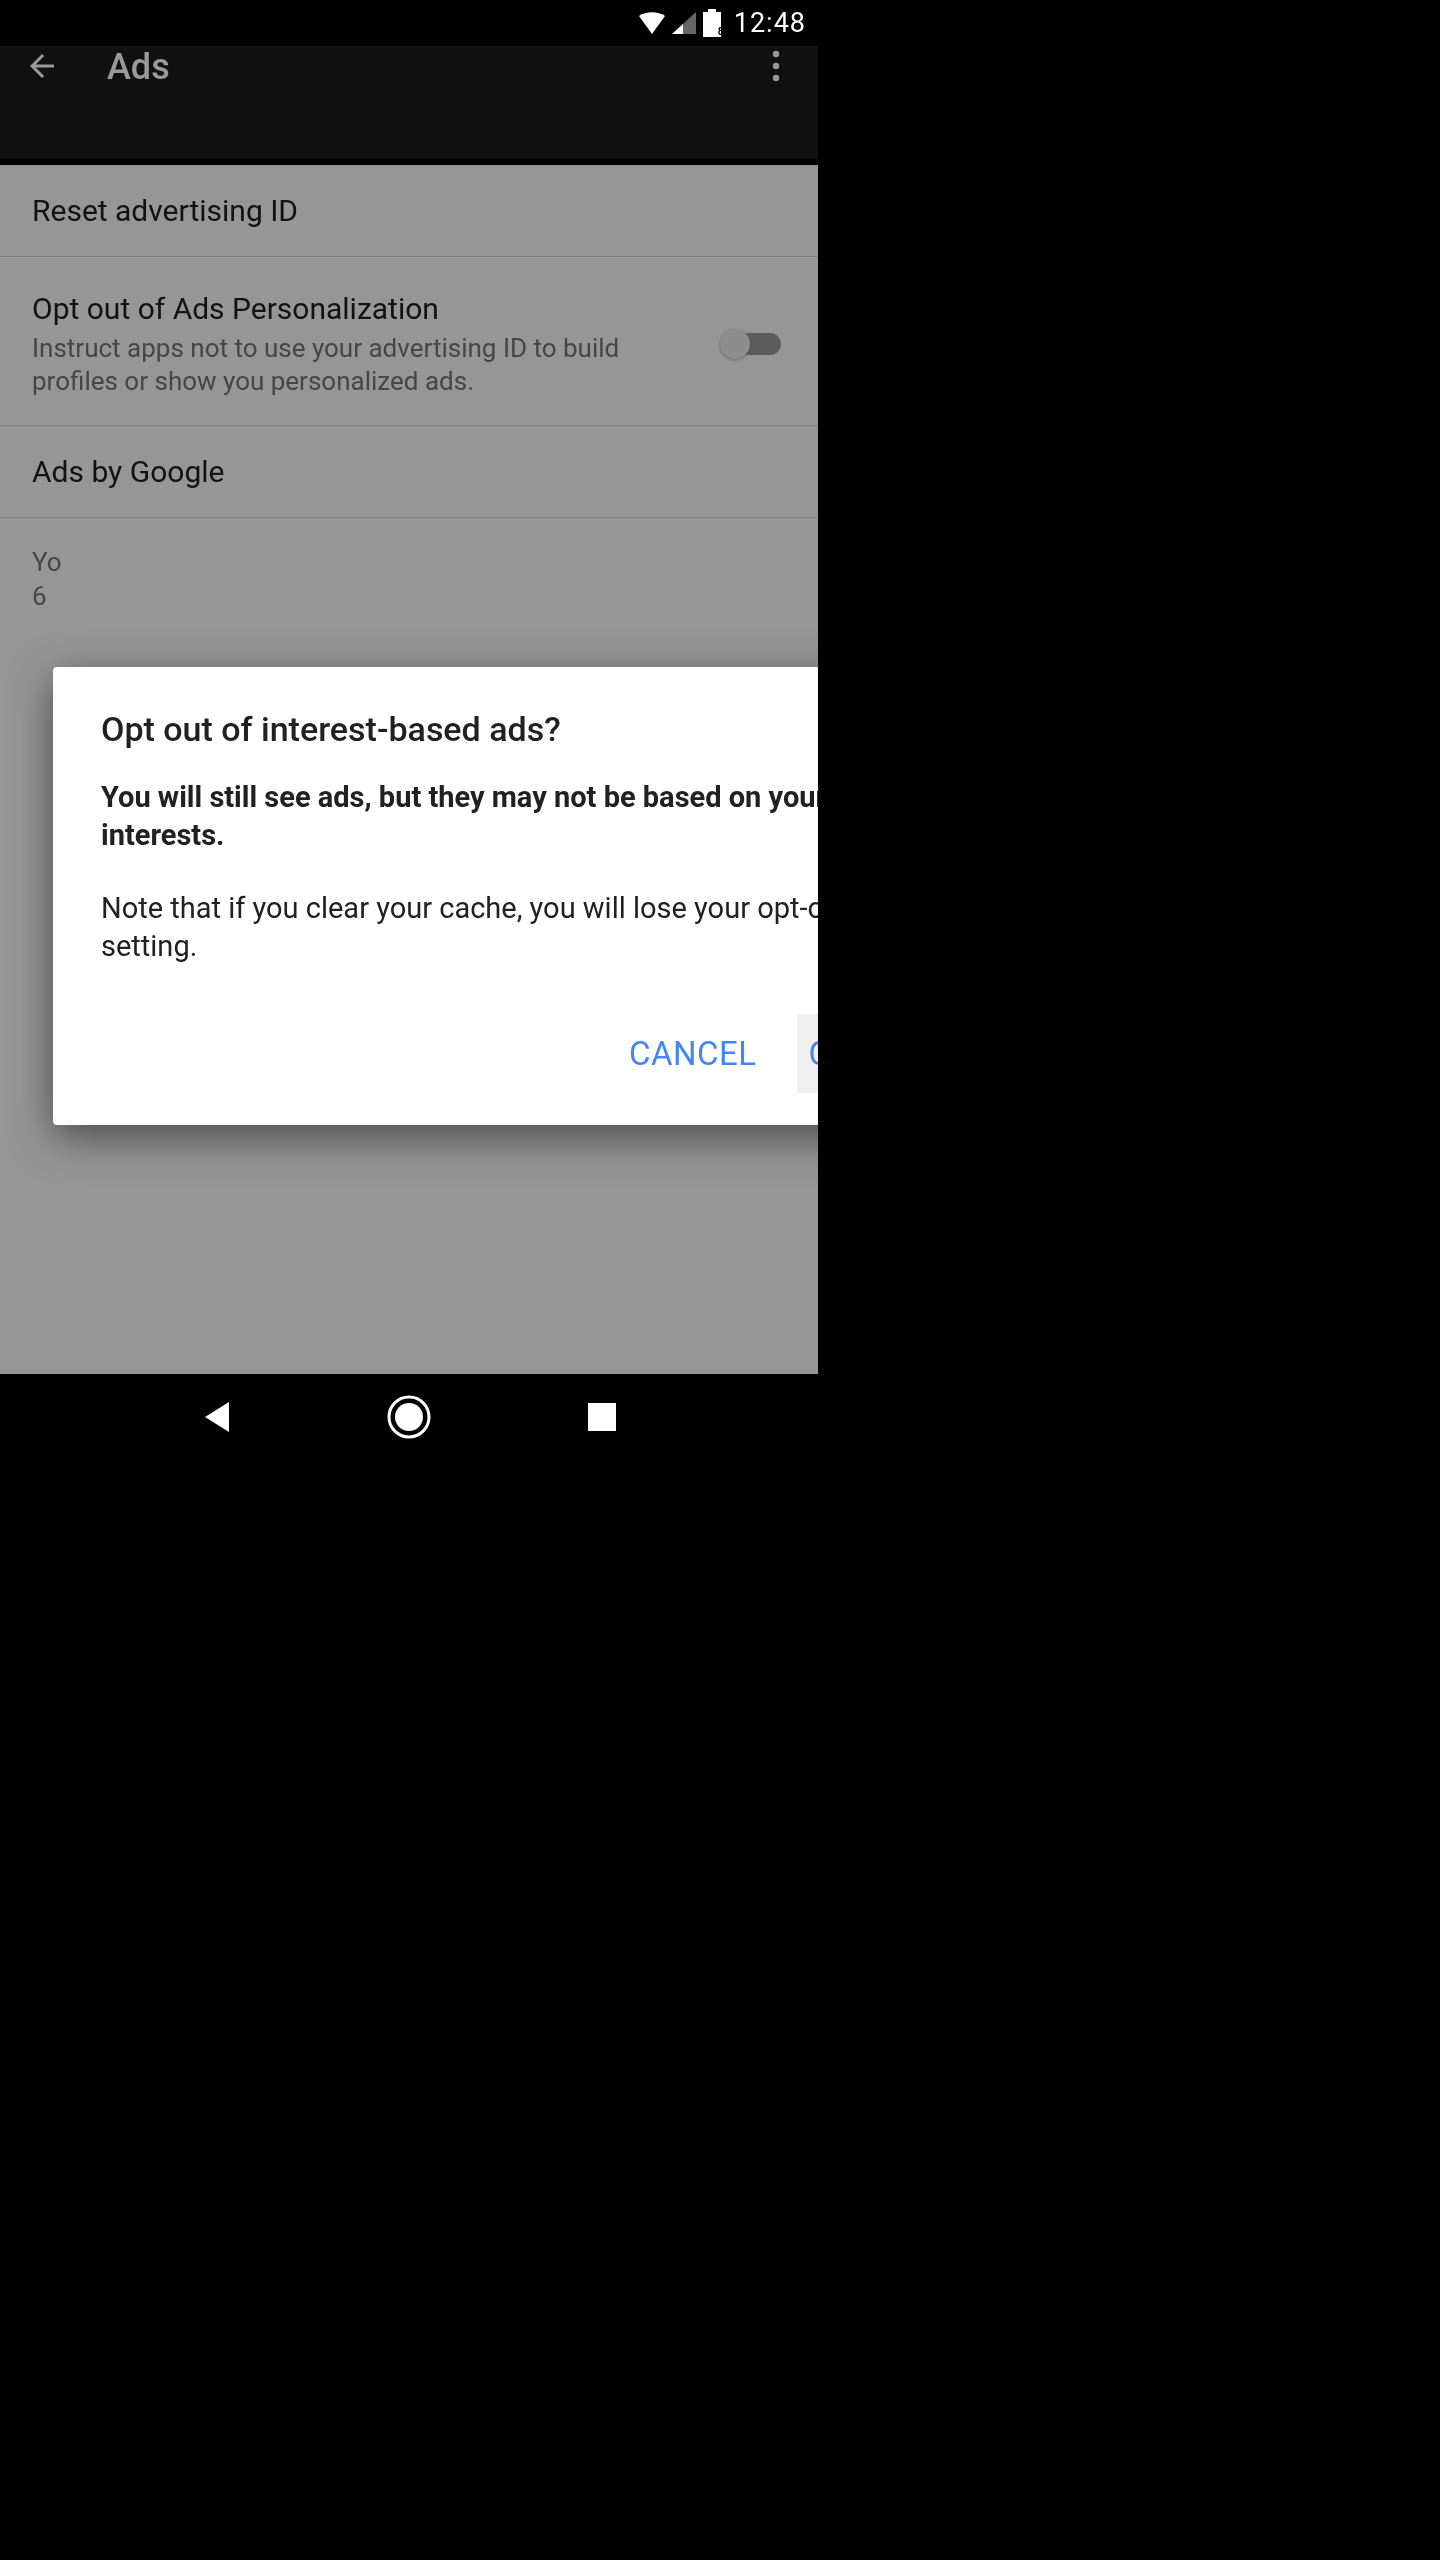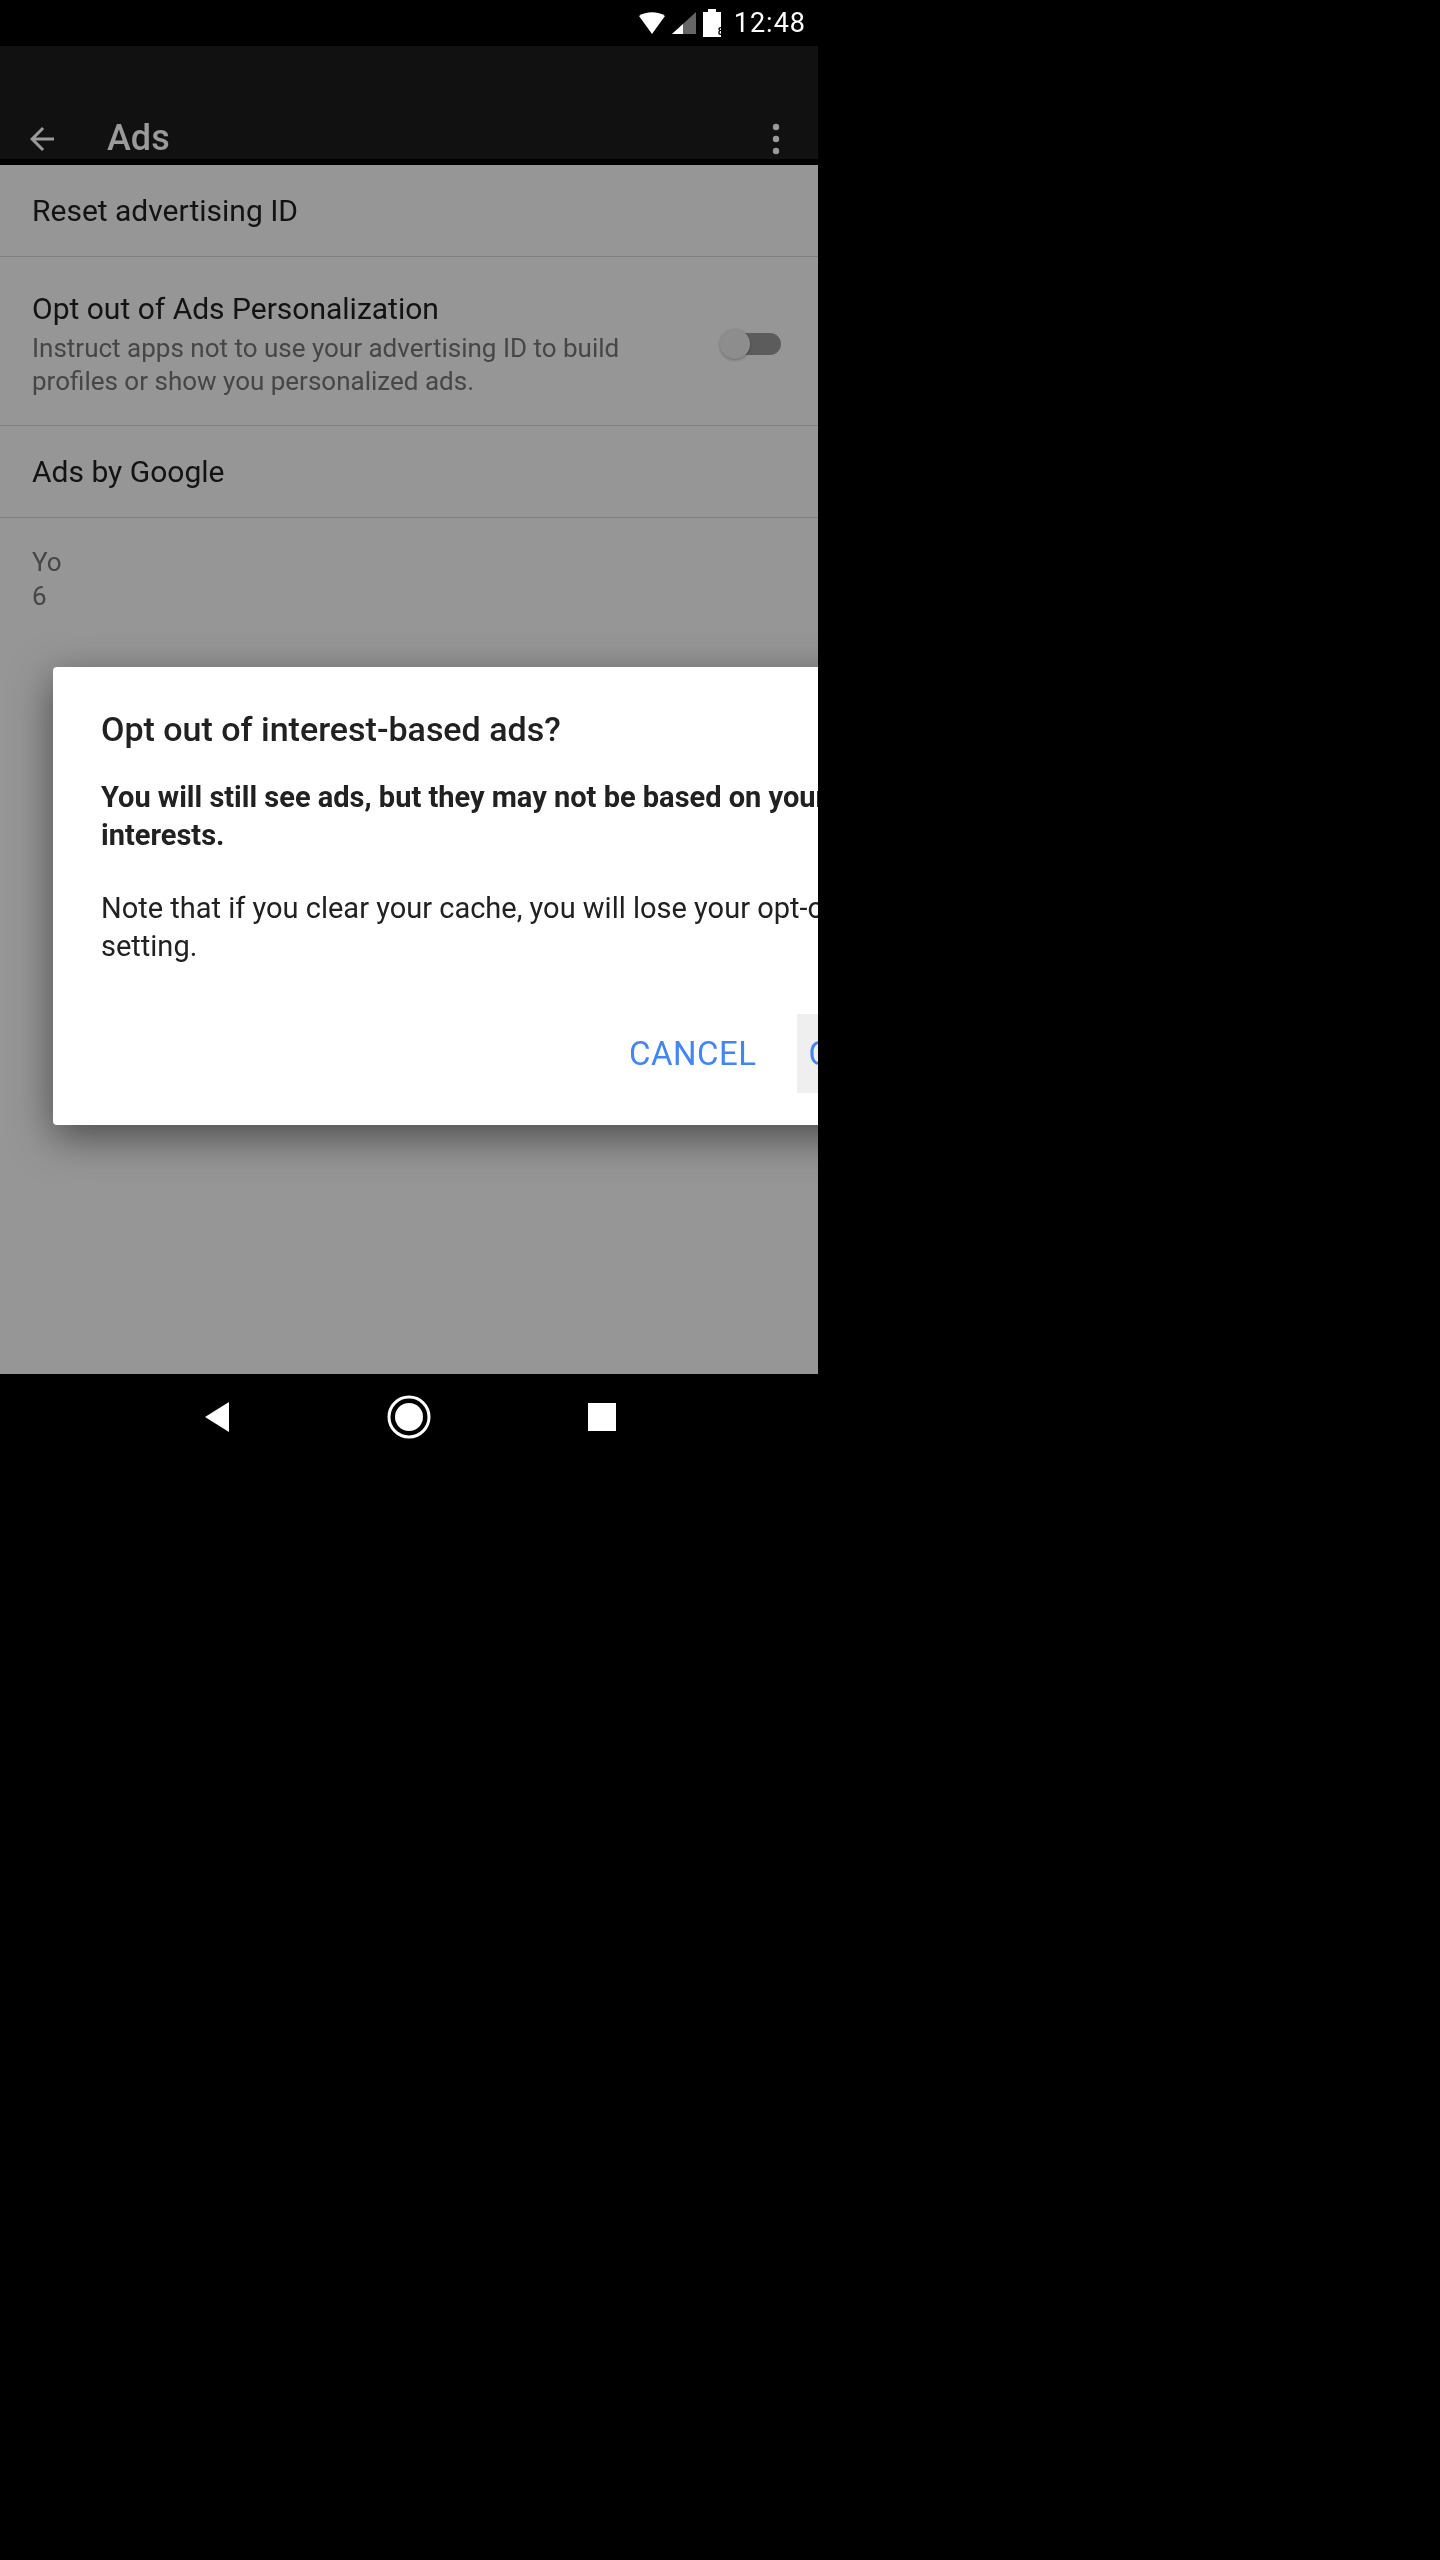--- a/index.html
+++ b/index.html
@@ -49,21 +49,21 @@
       color: #000;
       font-weight: 700;
       top: 17px;
       left: 3px;
       padding-left: 13px;
     }
     .app-bar {
       height: 113px;
       background: #111111;
       display: flex;
-      align-items: flex-end;
+      align-items: flex-start;
       padding: 0 22px;
       color: #9e9e9e;
     }
     .app-bar .back-btn {
       width: 40px;
       height: 40px;
       display: flex;
       align-items: center;
       justify-content: center;
     }

